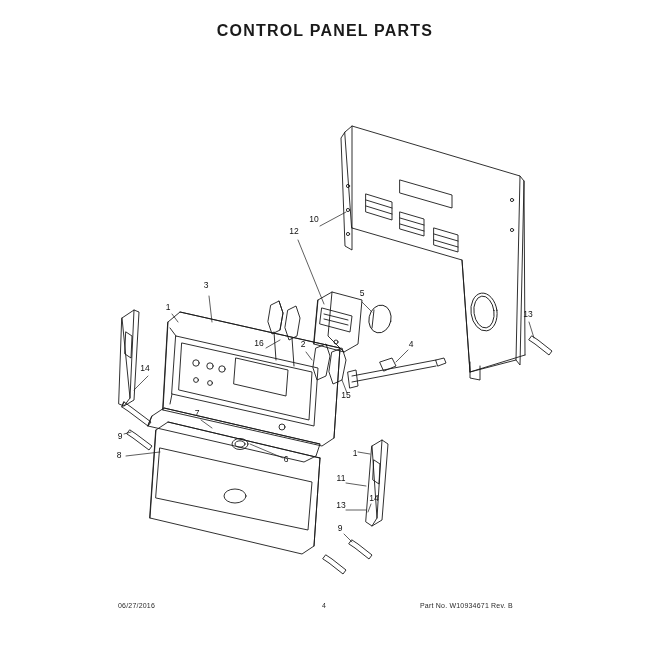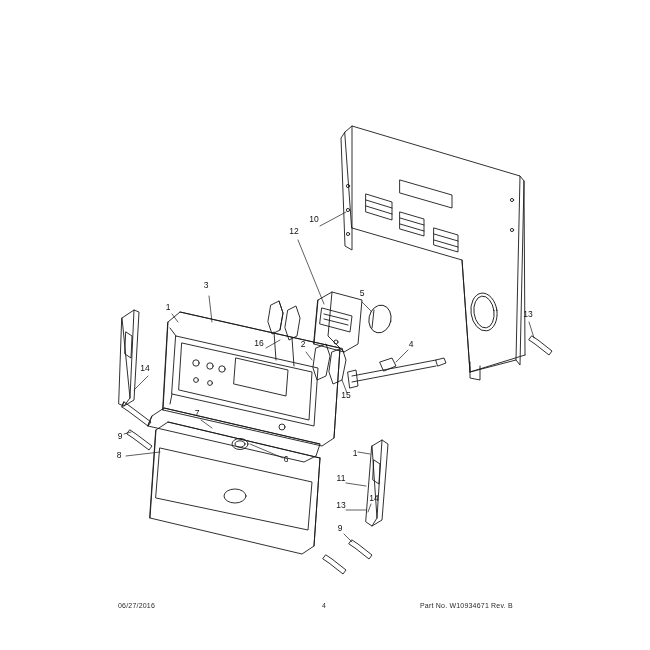--- a/index.html
+++ b/index.html
@@ -70,20 +70,21 @@
     font-family: "Liberation Sans", sans-serif;
     font-size: 8.5px;
     fill: #111;
   }
 </style>
 </head>
 <body>
 
 <div class="page">
 
+  <div class="title">CONTROL PANEL PARTS</div>
 
   <div class="diagram">
     <svg width="650" height="520" viewBox="0 0 650 520">
       <g fill="none" stroke="#1a1a1a" stroke-width="0.9" stroke-linejoin="round" stroke-linecap="round">
 
         <g>
           <path d="M345 72 L352 66 L520 116 L516 300 L470 312 L462 200 L352 168 Z"></path>
           <path d="M345 72 L341 78 L345 186 L352 190 L352 168"></path>
           <path d="M352 66 L352 168"></path>
           <path d="M520 116 L524 121 L520 305 L516 300"></path>

